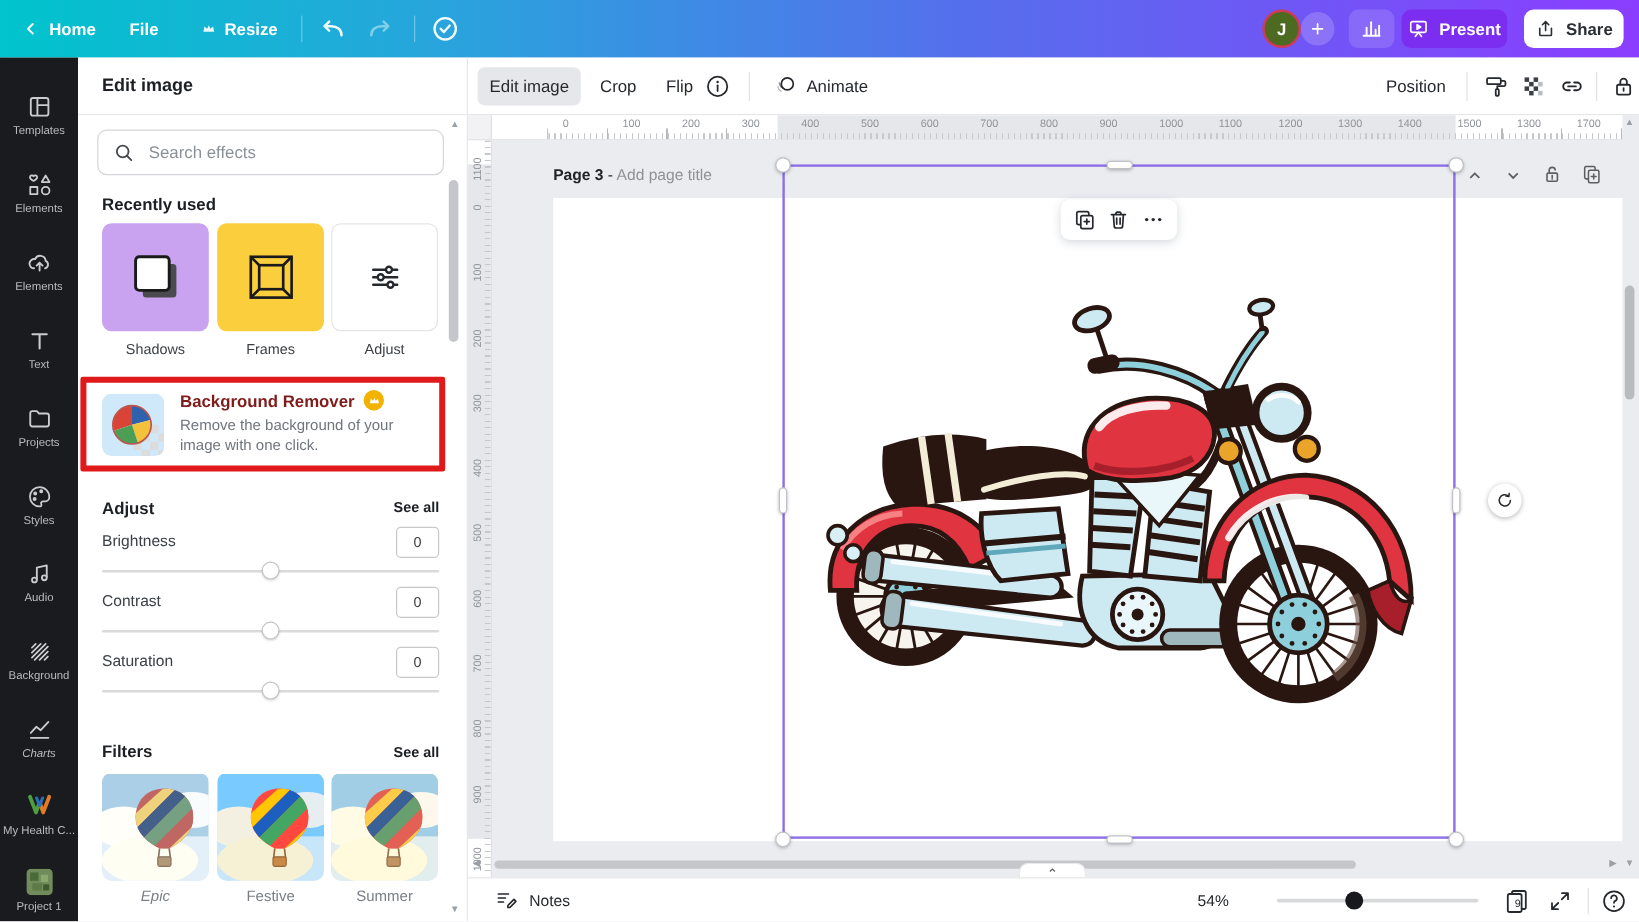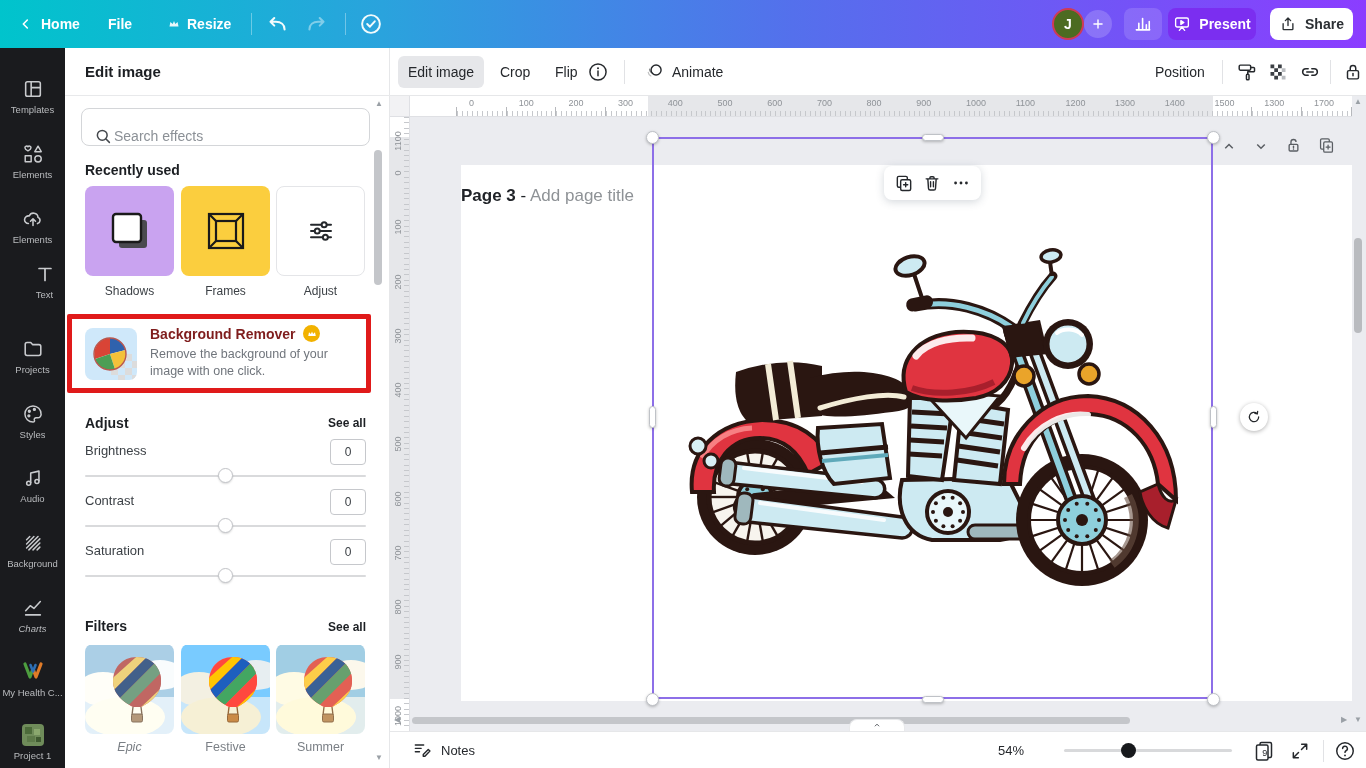--- a/index.html
+++ b/index.html
@@ -16,21 +16,21 @@
   .pillbtn{border-radius:8px;display:flex;align-items:center;justify-content:center;gap:8px;font-size:14px;font-weight:700;}
 
   
   .rail{left:0;top:48px;width:65px;height:720px;background:#1a1b1e;}
   .rail-item{left:0;width:65px;height:56px;display:flex;flex-direction:column;align-items:center;justify-content:center;gap:4px;color:#c9cbce;cursor:pointer;}
   .rail-item span{font-size:9.5px;color:#b9bbbe;max-width:62px;white-space:nowrap;overflow:hidden;text-overflow:ellipsis;}
 
   
   .panel{left:65px;top:48px;width:325px;height:720px;background:#fff;border-right:1px solid #e6e7e9;box-sizing:border-box;}
   .panel-title{left:85px;top:63px;font-size:15px;font-weight:700;color:#1c1f23;}
-  .search{left:81px;top:108px;width:289px;height:38px;border:1px solid #d4d6d9;border-radius:8px;box-sizing:border-box;display:flex;align-items:flex-end;padding:0 12px;}
+  .search{left:81px;top:108px;width:289px;height:38px;border:1px solid #d4d6d9;border-radius:8px;box-sizing:border-box;display:flex;align-items:center;gap:10px;padding:0 12px;}
   .search input{border:none;outline:none;font-size:14px;color:#333;width:220px;font-family:"Liberation Sans",sans-serif;}
   .search input::placeholder{color:#8b9096;}
   .sec-head{font-size:14px;font-weight:700;color:#1c1f23;}
   .see-all{font-size:12px;font-weight:700;color:#1c1f23;cursor:pointer;}
   .thumb{width:89px;height:90px;border-radius:8px;display:flex;align-items:center;justify-content:center;cursor:pointer;}
   .thumb-label{width:89px;text-align:center;font-size:12px;color:#3c4146;}
   .slider-label{font-size:13px;color:#3c4146;}
   .valbox{width:36px;height:26px;border:1px solid #c6c8cc;border-radius:4px;box-sizing:border-box;font-size:12px;color:#3c4146;text-align:center;font-family:"Liberation Sans",sans-serif;padding:0;}
   .track{height:2px;background:#d9dadc;border-radius:1px;}
   .knob{width:15px;height:15px;background:#fff;border:1.5px solid #c2c4c8;border-radius:50%;box-sizing:border-box;box-shadow:0 1px 2px rgba(0,0,0,.15);}
@@ -53,21 +53,21 @@
   .hruler .hband{position:absolute;left:238px;top:0;width:565px;height:21px;background:#e6e7ea;}
   .hruler::after{content:"";position:absolute;left:47px;right:0;bottom:0;height:5px;background:repeating-linear-gradient(90deg,#c6c8cc 0 1px,transparent 1px 4.97px);}
   .hruler::before{content:"";position:absolute;left:46px;right:0;bottom:0;height:9px;background:repeating-linear-gradient(90deg,#b6b8bc 0 1px,transparent 1px 49.7px);}
   .rlabel{position:absolute;top:2px;font-size:9px;color:#8f9398;padding-left:3px;}
   .corner{left:390px;top:96px;width:20px;height:21px;background:#f2f2f4;border-right:1px solid #dfe0e4;border-bottom:1px solid #dfe0e4;box-sizing:border-box;}
   .vruler{left:390px;top:117px;width:20px;height:614px;background:#fff;border-right:1px solid #dfe0e4;box-sizing:border-box;overflow:hidden;}
   .vruler .vband{position:absolute;top:20px;left:0;width:20px;height:562px;background:#e6e7ea;}
   .vruler::after{content:"";position:absolute;top:0;bottom:0;right:0;width:5px;background:repeating-linear-gradient(180deg,#c6c8cc 0 1px,transparent 1px 5.43px);}
   .rvlabel{position:absolute;left:8px;font-size:9px;color:#8f9398;transform:translate(-50%,-50%) rotate(-90deg);transform-origin:center;}
   .page{left:461px;top:165px;width:891px;height:536px;background:#fff;}
-  .page-head{left:461px;top:138px;font-size:17px;margin-top:48px;}
+  .page-head{left:461px;top:138px;font-size:13px;}
   .sel-border{border:2px solid #8d6fe8;box-sizing:border-box;}
   .handle{background:#fff;border:1px solid #bfc2c7;box-shadow:0 1px 3px rgba(0,0,0,.25);box-sizing:border-box;}
   .handle.dot{width:13px;height:13px;border-radius:50%;}
   .handle.hpill{width:22px;height:7px;border-radius:4px;}
   .handle.vpill{width:7px;height:22px;border-radius:4px;}
   .float-bar{left:884px;top:166px;width:97px;height:34px;background:#fff;border-radius:8px;box-shadow:0 2px 8px rgba(57,76,96,.22);display:flex;align-items:center;justify-content:space-around;padding:0 6px;box-sizing:border-box;z-index:20;}
   .rotate-btn{left:1240px;top:403px;width:28px;height:28px;border-radius:50%;background:#fff;box-shadow:0 1px 4px rgba(0,0,0,.3);display:flex;align-items:center;justify-content:center;z-index:20;}
   .pgctl{color:#5a5e63;cursor:pointer;}
 
   
@@ -161,21 +161,21 @@
         </svg>
       <span>Elements</span>
     </div>
     <div class="abs rail-item" style="top:150px;">
       <svg width="22" height="22" viewBox="0 0 24 24" fill="none" stroke="currentColor" stroke-width="1.7" stroke-linecap="round" stroke-linejoin="round">
           <path d="M7 17 a4.2 4.2 0 1 1 .9-8.3 a5 5 0 0 1 9.6 1.5 a3.6 3.6 0 0 1-.6 6.8"></path>
           <path d="M12 19 V12 M9.3 14.5 L12 11.8 L14.7 14.5"></path>
         </svg>
       <span>Elements</span>
     </div>
-    <div class="abs rail-item" style="top:205px;padding-left:12px;">
+    <div class="abs rail-item" style="top:215px;">
       <svg width="22" height="22" viewBox="0 0 24 24" fill="none" stroke="currentColor" stroke-width="1.9" stroke-linecap="round">
           <path d="M5.5 6 H18.5 M12 6 V19"></path>
         </svg>
       <span>Text</span>
     </div>
     <div class="abs rail-item" style="top:280px;">
       <svg width="22" height="22" viewBox="0 0 24 24" fill="none" stroke="currentColor" stroke-width="1.7" stroke-linejoin="round">
           <path d="M3.5 7 a2 2 0 0 1 2-2 h4 l2 2.2 h7 a2 2 0 0 1 2 2 V17 a2 2 0 0 1-2 2 H5.5 a2 2 0 0 1-2-2 Z"></path>
         </svg>
       <span>Projects</span>

